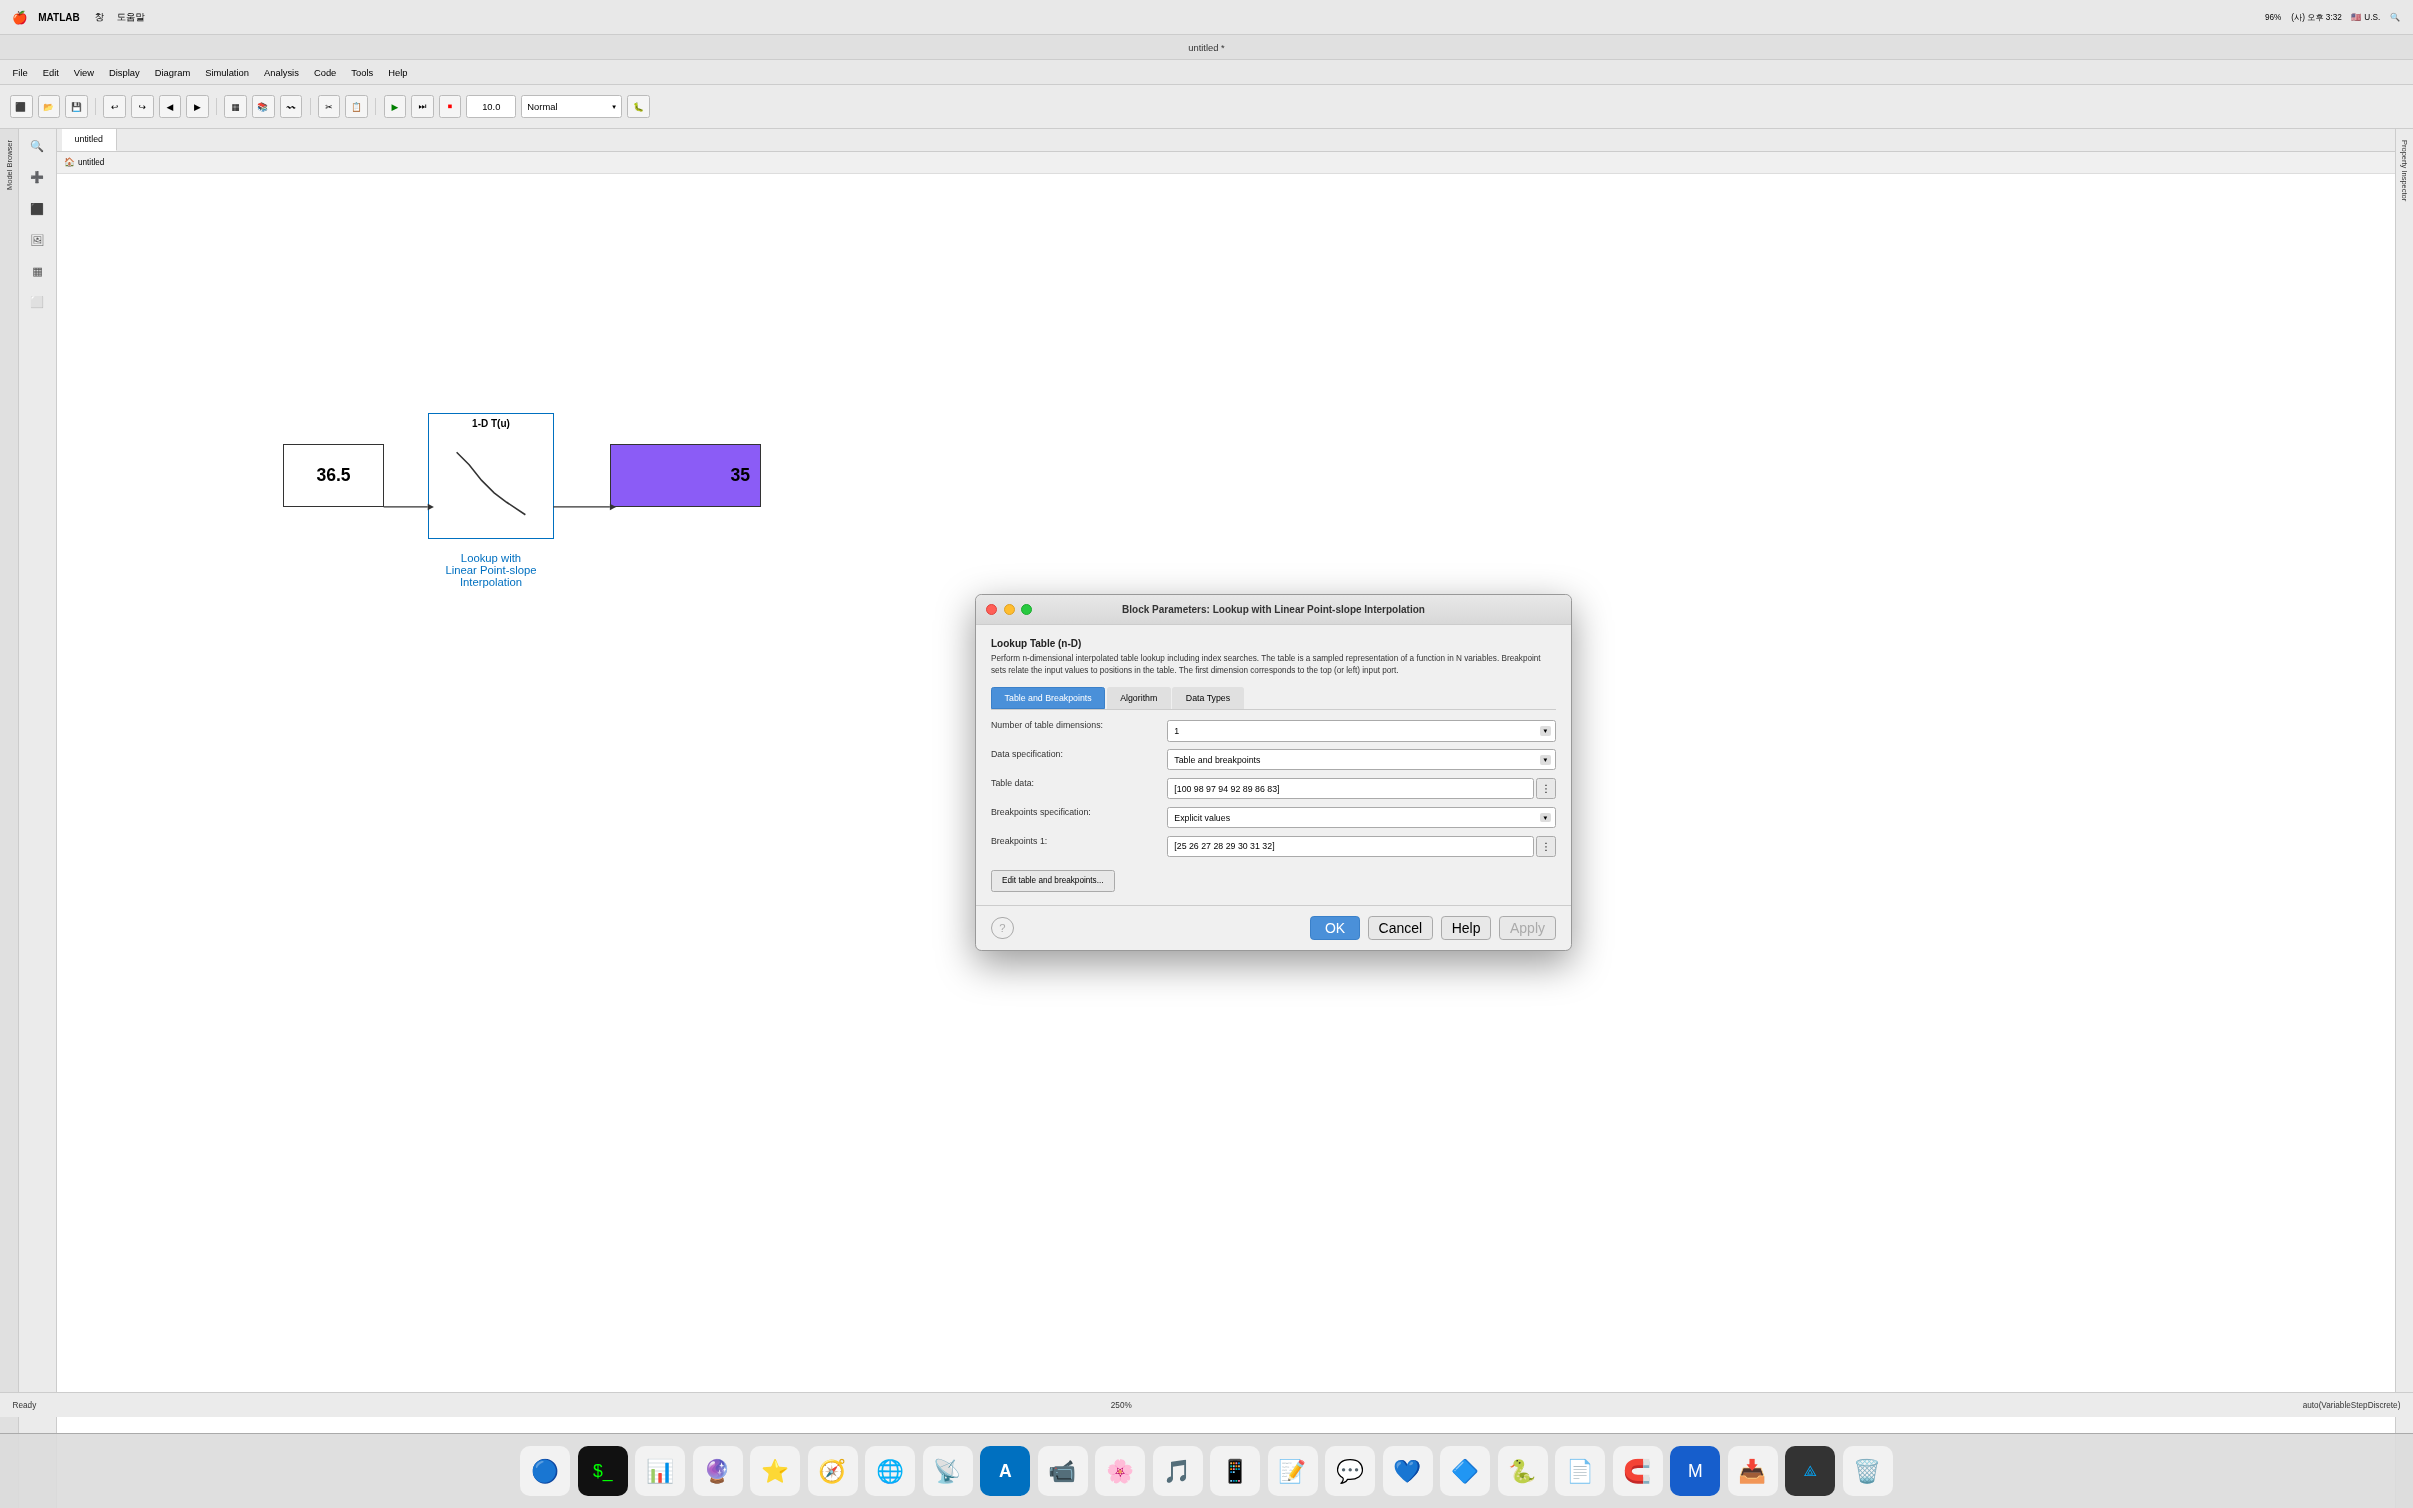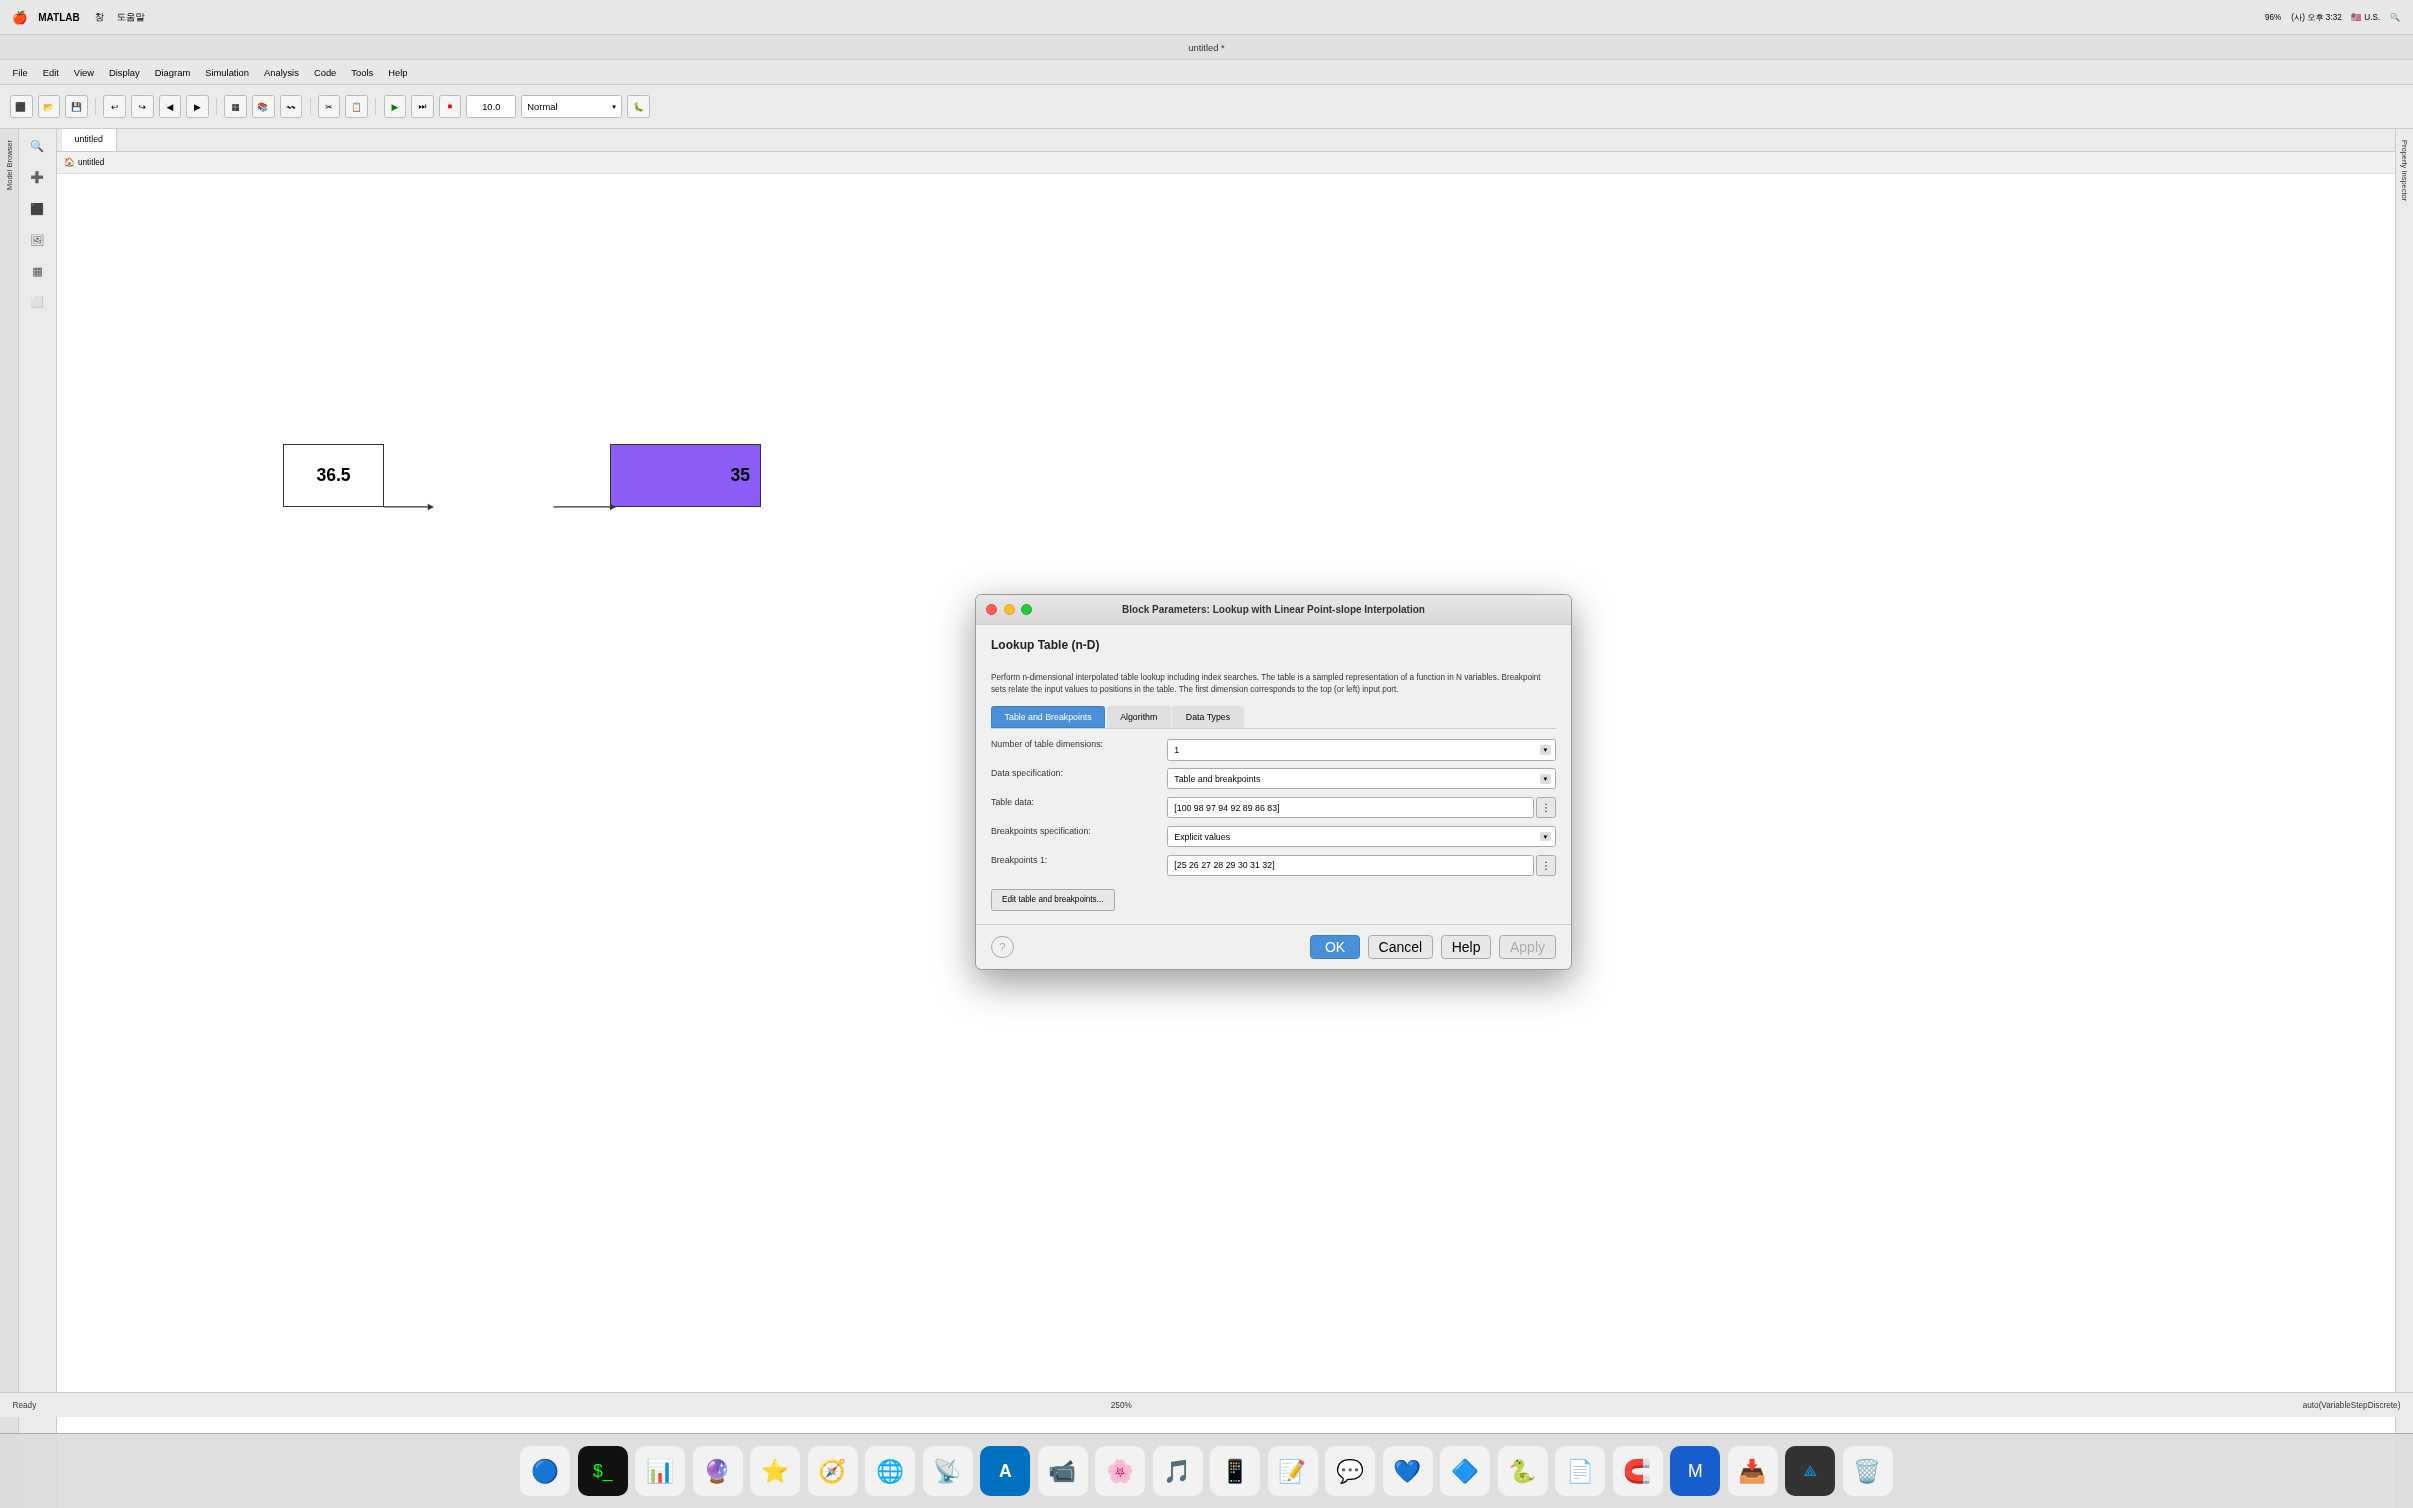--- a/index.html
+++ b/index.html
@@ -392,22 +392,22 @@
     }
     .tl-red { background: #ff5f57; border: 0.6px solid #e0443e; }
     .tl-yellow { background: #ffbd2e; border: 0.6px solid #dea123; }
     .tl-green { background: #28c940; border: 0.6px solid #1aac2d; }
 
     .dialog-body {
       padding: 12.6px 15px;
     }
     .dialog-section-title {
       font-weight: bold;
-      font-size: 12px;
-      margin-bottom: 20px;
+      font-size: 10px;
+      margin-bottom: 4px;
       color: #222;
     }
     .dialog-description {
       font-size: 8.2px;
       color: #333;
       margin-bottom: 10px;
       line-height: 1.5;
     }
 
     
@@ -648,20 +648,33 @@
       <span class="breadcrumb-icon">🏠</span>
       <span>untitled</span>
     </div>
 
     <div id="diagram-canvas">
 
       <div class="block-constant">
         <span>36.5</span>
       </div>
 
+      <div class="block-lookup">
+        <span class="block-lookup-title">1-D T(u)</span>
+        <div class="block-lookup-graph">
+          <svg width="82" height="75" viewBox="0 0 130 120">
+            <polyline points="10,10 30,30 50,55 70,75 90,90 120,110" fill="none" stroke="#333" stroke-width="2.5"></polyline>
+          </svg>
+        </div>
+        <div class="block-lookup-label">
+          <span>Lookup with</span><br>
+          <span>Linear Point-slope</span><br>
+          <span>Interpolation</span>
+        </div>
+      </div>
 
       <div class="block-output">
         <span>35</span>
       </div>
 
       <svg id="arrow-svg" viewBox="0 0 3722 2214" width="2339" height="1392">
 
         <line x1="520" y1="530" x2="590" y2="530" stroke="#333" stroke-width="2"></line>
         <polygon points="590,525 600,530 590,535" fill="#333"></polygon>
 

